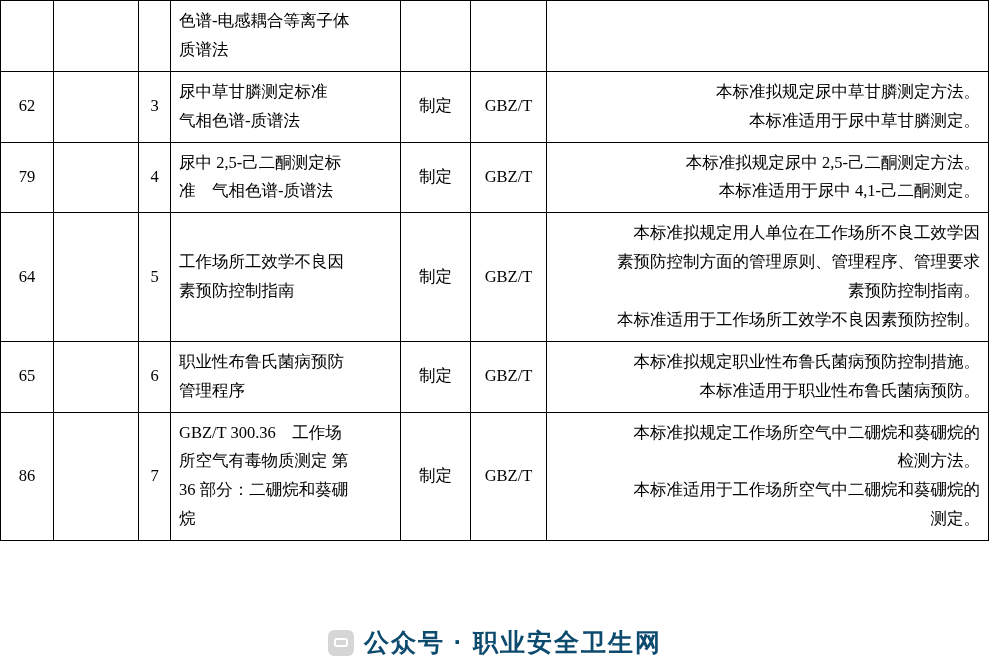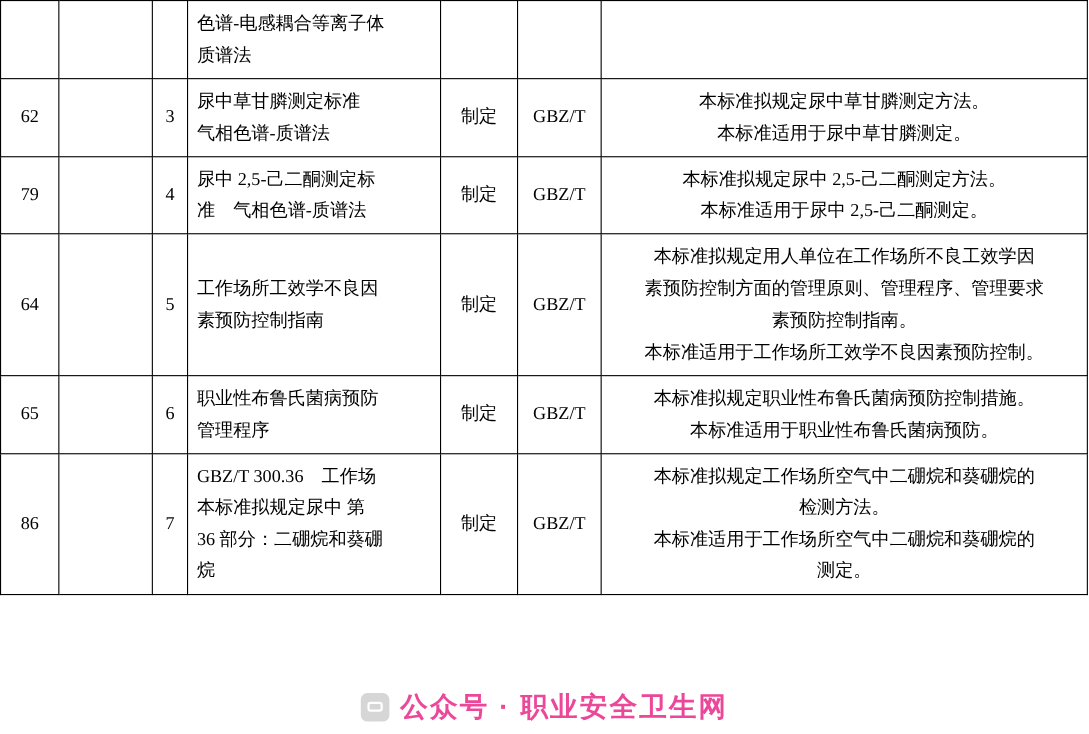--- a/index.html
+++ b/index.html
@@ -44,40 +44,40 @@
   col.c-desc    { width: 442px; }
 
   td.cell-center {
     text-align: center;
     margin-left: 20px;
   }
   td.cell-name {
     text-align: left;
   }
   td.cell-desc {
-    text-align: center;
+    text-align: right;
   }
   .desc-line {
     display: block;
     white-space: nowrap;
   }
   .name-line {
     display: block;
     white-space: nowrap;
   }
   .watermark {
     position: absolute;
     left: 0;
     right: 0;
     bottom: 8px;
     text-align: center;
     font-family: "Liberation Sans", "DejaVu Sans", sans-serif;
     font-size: 25px;
     font-weight: bold;
-    color: #ec4899;
+    color: #0c4a6e;
     letter-spacing: 2px;
     user-select: none;
   }
   .watermark .wm-icon {
     display: inline-block;
     width: 26px;
     height: 26px;
     border-radius: 6px;
     background: #d6d6d6;
     position: relative;
@@ -147,21 +147,21 @@
         <td class="cell-center"></td>
         <td class="cell-center">4</td>
         <td class="cell-name">
           <span class="name-line">尿中 2,5-己二酮测定标</span>
           <span class="name-line">准　气相色谱-质谱法</span>
         </td>
         <td class="cell-center">制定</td>
         <td class="cell-center">GBZ/T</td>
         <td class="cell-desc">
           <span class="desc-line">本标准拟规定尿中 2,5-己二酮测定方法。</span>
-          <span class="desc-line">本标准适用于尿中 2,5-己二酮测定。</span>
+          <span class="desc-line">本标准适用于尿中 4,1-己二酮测定。</span>
         </td>
       </tr>
 
       <tr>
         <td class="cell-center">64</td>
         <td class="cell-center"></td>
         <td class="cell-center">5</td>
         <td class="cell-name">
           <span class="name-line">工作场所工效学不良因</span>
           <span class="name-line">素预防控制指南</span>
@@ -191,21 +191,21 @@
           <span class="desc-line">本标准适用于职业性布鲁氏菌病预防。</span>
         </td>
       </tr>
 
       <tr>
         <td class="cell-center">86</td>
         <td class="cell-center"></td>
         <td class="cell-center">7</td>
         <td class="cell-name">
           <span class="name-line">GBZ/T 300.36　工作场</span>
-          <span class="name-line">本标准拟规定尿中 第</span>
+          <span class="name-line">所空气有毒物质测定 第</span>
           <span class="name-line">36 部分：二硼烷和葵硼</span>
           <span class="name-line">烷</span>
         </td>
         <td class="cell-center">制定</td>
         <td class="cell-center">GBZ/T</td>
         <td class="cell-desc">
           <span class="desc-line">本标准拟规定工作场所空气中二硼烷和葵硼烷的</span>
           <span class="desc-line">检测方法。</span>
           <span class="desc-line">本标准适用于工作场所空气中二硼烷和葵硼烷的</span>
           <span class="desc-line">测定。</span>

